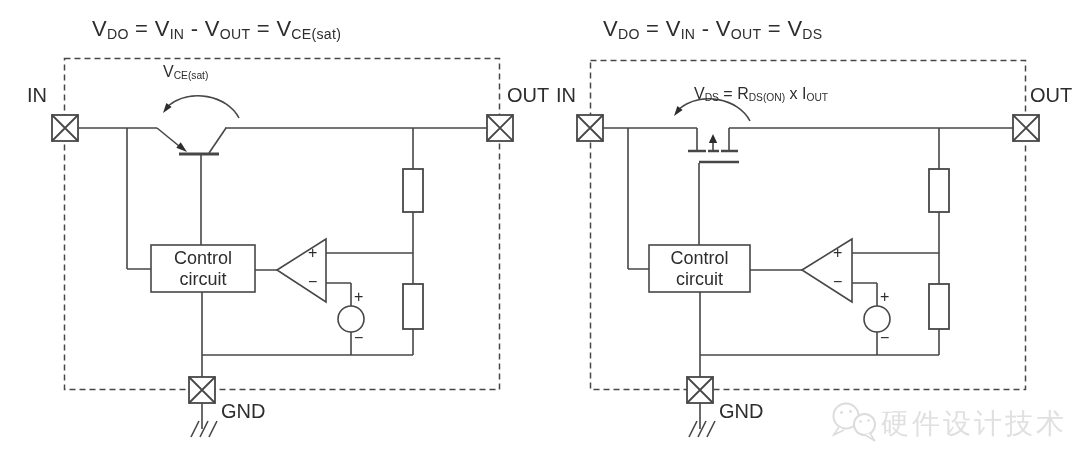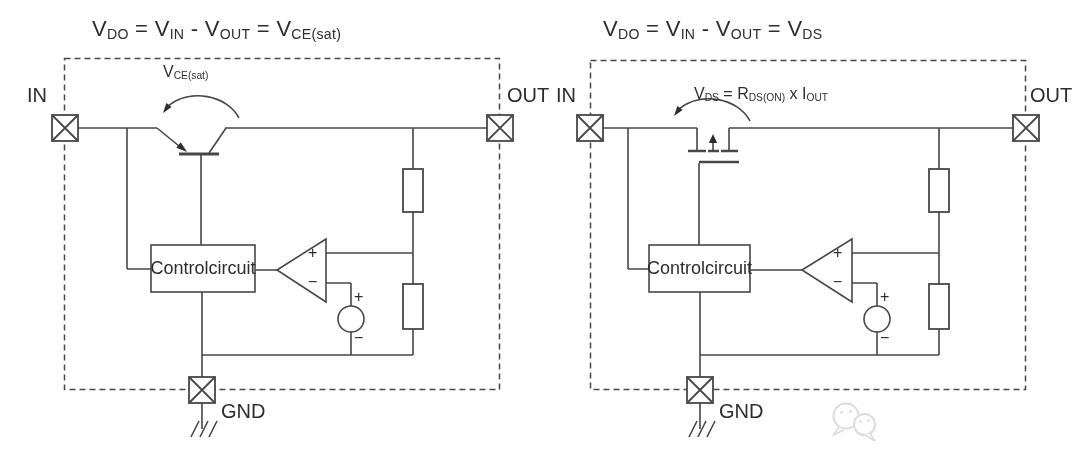--- a/index.html
+++ b/index.html
@@ -7,21 +7,21 @@
     position:relative; width:1080px; height:473px; background:#ffffff;
     font-family:"Liberation Sans", sans-serif; overflow:hidden; color:#2d2d2d;
   }
   .stage svg { position:absolute; left:0; top:0; }
   .lbl { position:absolute; white-space:nowrap; color:#2d2d2d; }
   .formula { font-size:22px; letter-spacing:0.3px; }
   .formula sub, .ann sub { font-size:0.64em; vertical-align:-0.22em; }
   .ann { font-size:16px; }
   .term { font-size:20px; }
   .ctrl {
-    position:absolute; display:flex; flex-direction:row;
+    position:absolute; display:flex; flex-direction:column;
     align-items:center; justify-content:center;
     font-size:18px; line-height:21px; color:#2d2d2d;
   }
   .sign { position:absolute; font-size:16px; line-height:16px; color:#2d2d2d; }
   .wm-text {
     position:absolute; font-size:28px; letter-spacing:3px;
     color:#e0e0e0; text-shadow:1px 1px 0 #ffffff;
   }
 </style>
 </head>
@@ -169,14 +169,15 @@
   <div class="sign" style="left:308px; top:245px;">+</div>
   <div class="sign" style="left:308px; top:274px;">−</div>
   <div class="sign" style="left:833px; top:245px;">+</div>
   <div class="sign" style="left:833px; top:274px;">−</div>
 
   <div class="sign" style="left:354px; top:289px;">+</div>
   <div class="sign" style="left:354px; top:330px;">−</div>
   <div class="sign" style="left:880px; top:289px;">+</div>
   <div class="sign" style="left:880px; top:330px;">−</div>
 
+  <div class="wm-text" style="left:881px; top:405px;">硬件设计技术</div>
 
 </div>
 
 </body></html>

